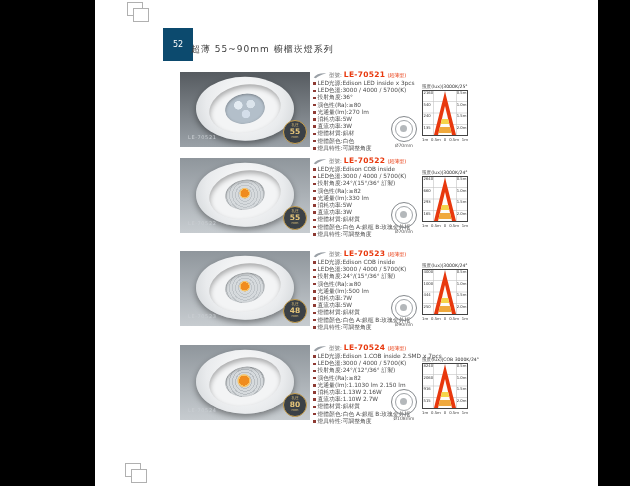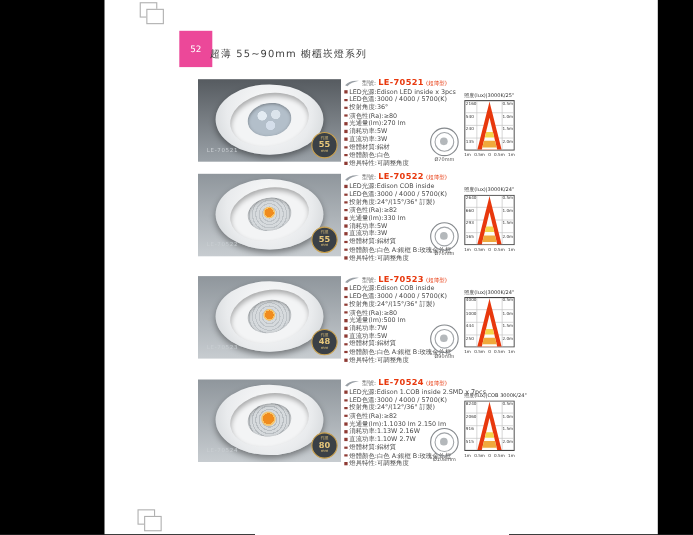--- a/index.html
+++ b/index.html
@@ -8,21 +8,21 @@
   #page{position:absolute;left:95px;top:0;width:503px;height:486px;background:#ffffff;}
 
   
   .crop{position:absolute;border:1px solid #b0b0b0;background:transparent;}
   .crop.c1{left:127px;top:2px;width:14px;height:12px;}
   .crop.c2{left:133px;top:8px;width:14px;height:12px;background:#fff;}
   .crop.c3{left:125px;top:463px;width:14px;height:12px;}
   .crop.c4{left:131px;top:469px;width:14px;height:12px;background:#fff;}
 
   
-  .pagenum{position:absolute;left:163px;top:28px;width:30px;height:33px;background:#ec4899;
+  .pagenum{position:absolute;left:163px;top:28px;width:30px;height:33px;background:#0c4a6e;
            color:#fff;font-size:8px;display:flex;align-items:center;justify-content:center;}
   .title{position:absolute;left:191px;top:43px;font-size:9px;color:#3d3d3d;letter-spacing:1px;}
 
   
   .row{position:absolute;left:0;top:0;width:630px;height:92px;}
 
   
   .photo{position:absolute;left:180px;top:0;width:130px;height:75px;overflow:hidden;}
   .bg-dark{background:linear-gradient(180deg,#565b60,#9aa1a7);}
   .bg-light{background:linear-gradient(180deg,#8f969c,#c7ccd0);}

